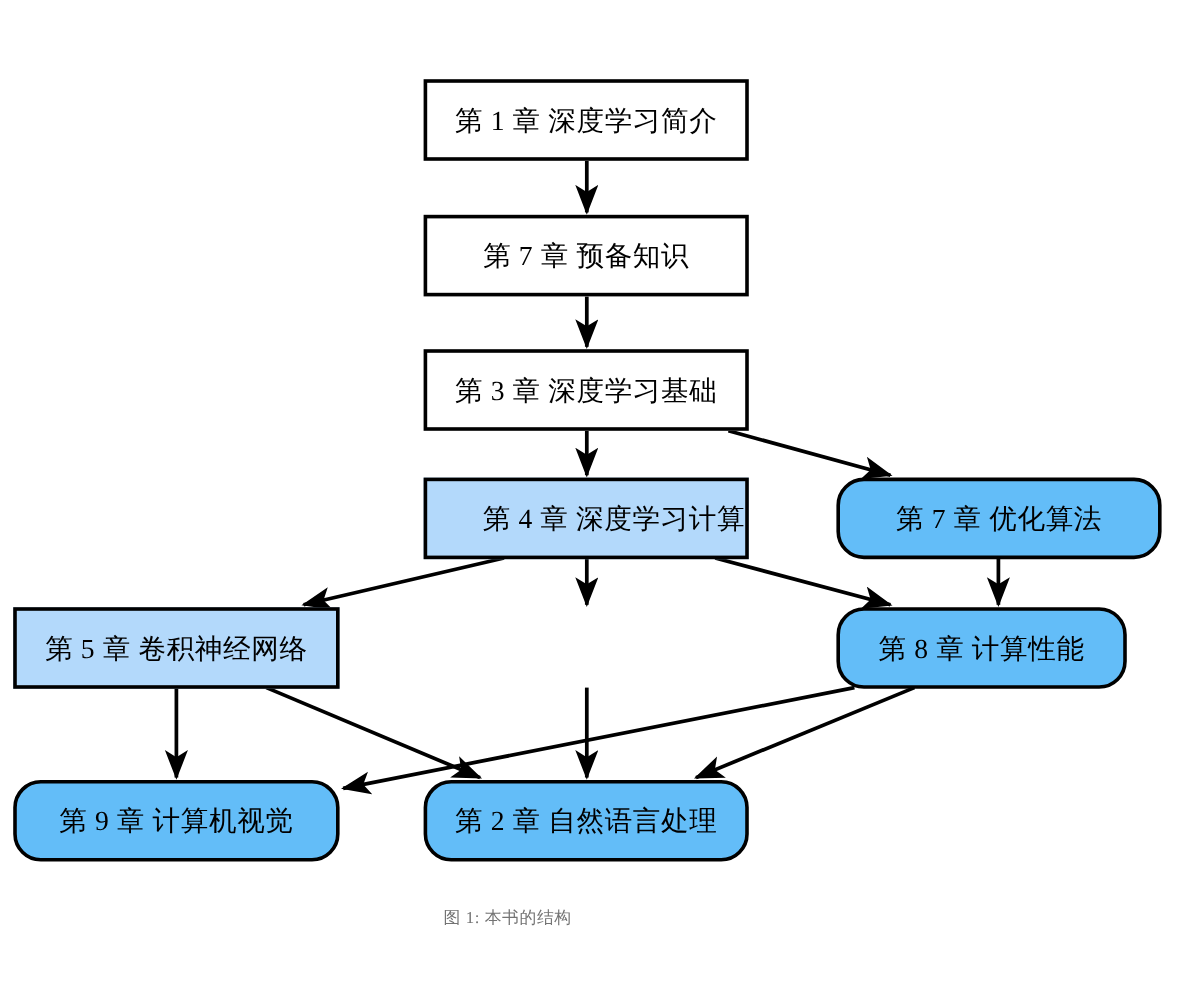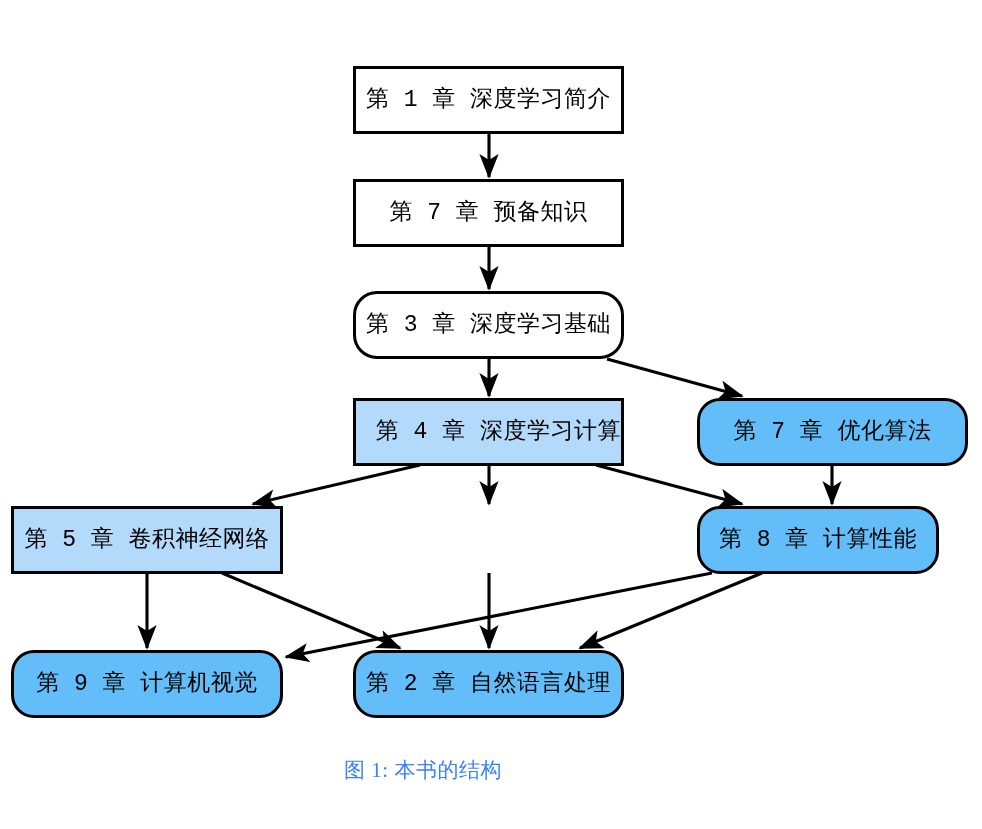--- a/index.html
+++ b/index.html
@@ -28,40 +28,40 @@
   .node {
     position: absolute;
     box-sizing: border-box;
     border: 3px solid #000000;
     display: flex;
     align-items: center;
     justify-content: center;
     background: #ffffff;
   }
   .node-label {
-    font-family: Liberation Mono, monospace;
+    font-family: Liberation Serif, serif;
     font-size: 23px;
     line-height: 1;
     color: #000000;
     white-space: nowrap;
     letter-spacing: 0.5px;
   }
   .fill-white  { background: #ffffff; }
   .fill-light  { background: #b3d9fb; }
   .fill-strong { background: #63bdf8; border-radius: 23px; }
 
   #figure-caption {
     position: absolute;
     left: 0;
     top: 756px;
     width: 846px;
     text-align: center;
     font-family: "Liberation Serif", "DejaVu Serif", serif;
-    font-size: 21px;
-    color: #3b82f6;
+    font-size: 14px;
+    color: #737373;
     letter-spacing: 0.5px;
   }
 </style>
 </head>
 <body>
 
 <div id="figure-root">
 
   <svg id="edge-layer" viewBox="0 0 982 829" width="982" height="829" xmlns="http://www.w3.org/2000/svg">
     <defs>
@@ -87,21 +87,21 @@
   </svg>
 
   <div class="node fill-white" style="left: 353px; top: 66px; width: 271px; height: 68px; background: rgb(255, 255, 255);">
     <span class="node-label">第 1 章 深度学习简介</span>
   </div>
 
   <div class="node fill-white" style="left: 353px; top: 179px; width: 271px; height: 68px; background: rgb(255, 255, 255);">
     <span class="node-label">第 7 章 预备知识</span>
   </div>
 
-  <div class="node fill-white" style="left: 353px; top: 291px; width: 271px; height: 68px; background: rgb(255, 255, 255); border-radius: 24px;">
+  <div class="node fill-white" style="left: 353px; top: 291px; width: 271px; height: 68px; background: rgb(255, 255, 255);">
     <span class="node-label">第 3 章 深度学习基础</span>
   </div>
 
   <div class="node fill-light" style="left: 353px; top: 398px; width: 271px; height: 68px; background: rgb(179, 217, 251); justify-content: flex-end;">
     <span class="node-label">第 4 章 深度学习计算</span>
   </div>
 
   <div class="node fill-strong" style="left: 697px; top: 398px; width: 271px; height: 68px; background: rgb(99, 189, 248);">
     <span class="node-label">第 7 章 优化算法</span>
   </div>

